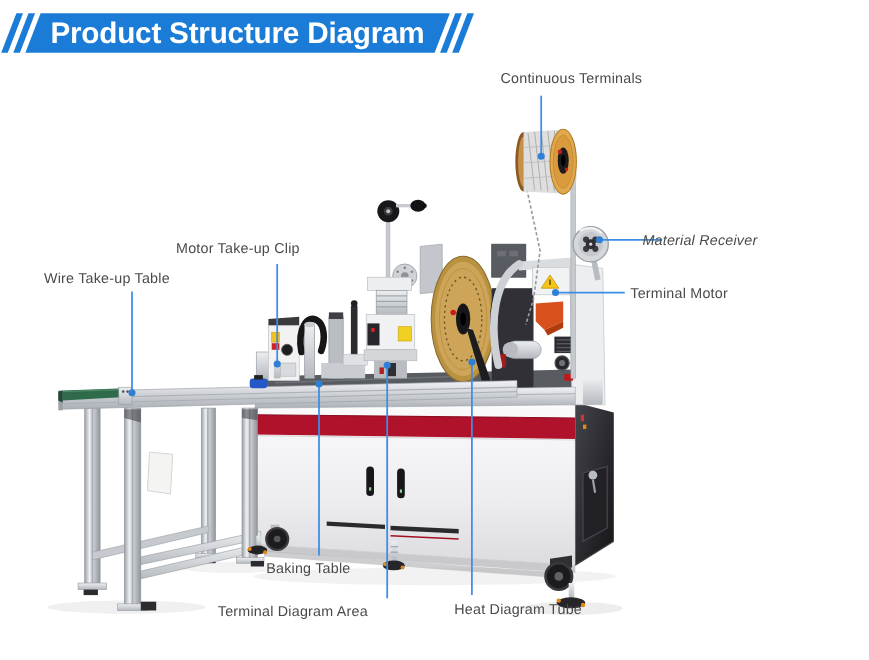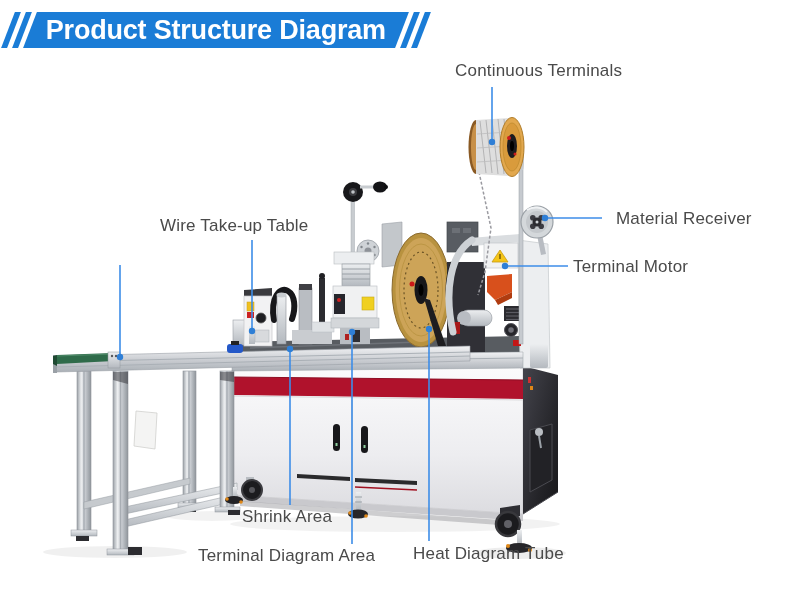--- a/index.html
+++ b/index.html
@@ -21,25 +21,25 @@
   }
   .banner .body span{
     display:block;transform:skewX(21deg);
     color:#ffffff;font-weight:bold;font-size:27px;letter-spacing:-0.2px;
     white-space:nowrap;line-height:1;
   }
   
   .figure{position:absolute;left:0;top:0;width:790px;height:600px;}
   
   .callout{
-    position:absolute;color:#4a4a4a;font-size:17px;letter-spacing:0.2px;
+    position:absolute;color:#4a4a4a;font-size:13px;letter-spacing:0.2px;
     white-space:nowrap;line-height:20px;
   }
   .co-ct{left:455px;top:61px;}
-  .co-mr{left:616px;top:209px;}
+  .co-mr{left:584px;top:209px;font-style:italic;}
   .co-tm{left:573px;top:257px;}
   .co-wc{left:160px;top:216px;}
   .co-wt{left:40px;top:243px;}
   .co-ba{left:242px;top:507px;}
   .co-tc{left:198px;top:546px;}
   .co-hs{left:413px;top:544px;}
 </style>
 </head>
 <body>
 
@@ -335,18 +335,19 @@
       <circle cx="352" cy="332" r="3.2"></circle>
       <circle cx="429" cy="329" r="3.2"></circle>
       <circle cx="545" cy="218" r="3.2"></circle>
       <circle cx="505" cy="266" r="3.2"></circle>
     </g>
   </svg>
 
   <div class="callout co-ct">Continuous Terminals</div>
   <div class="callout co-mr">Material Receiver</div>
   <div class="callout co-tm">Terminal Motor</div>
-  <div class="callout co-wc">Wire Take-up Table</div>
-  <div class="callout co-ba">Shrink Area</div>
+  <div class="callout co-wc">Motor Take-up Clip</div>
+  <div class="callout co-wt">Wire Take-up Table</div>
+  <div class="callout co-ba">Baking Table</div>
   <div class="callout co-tc">Terminal Diagram Area</div>
   <div class="callout co-hs">Heat Diagram Tube</div>
 
 </div>
 
 </body></html>

